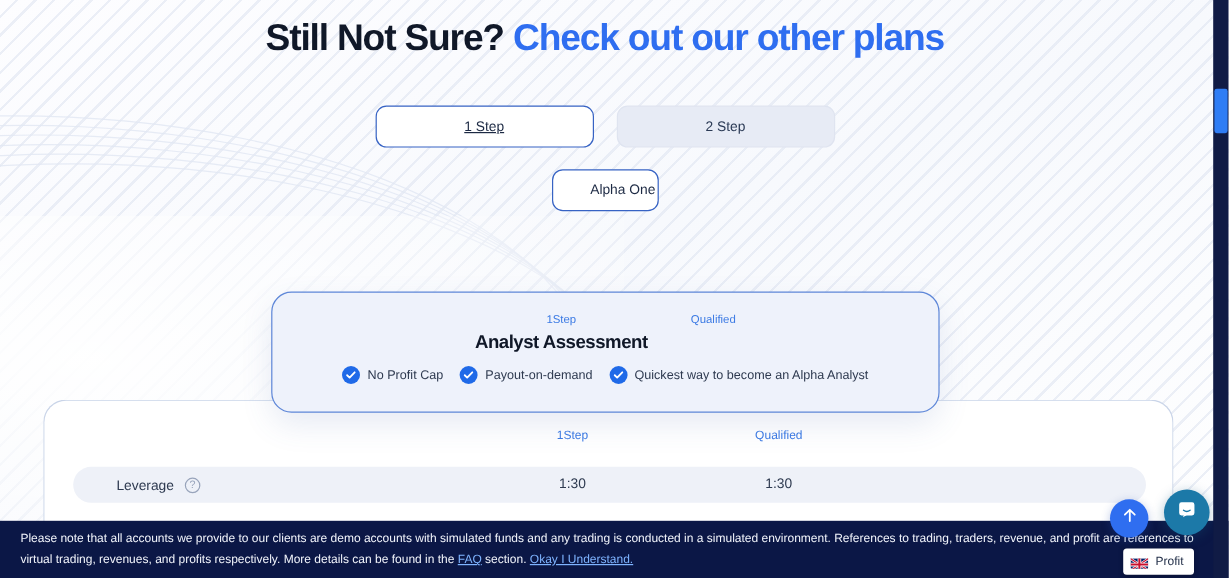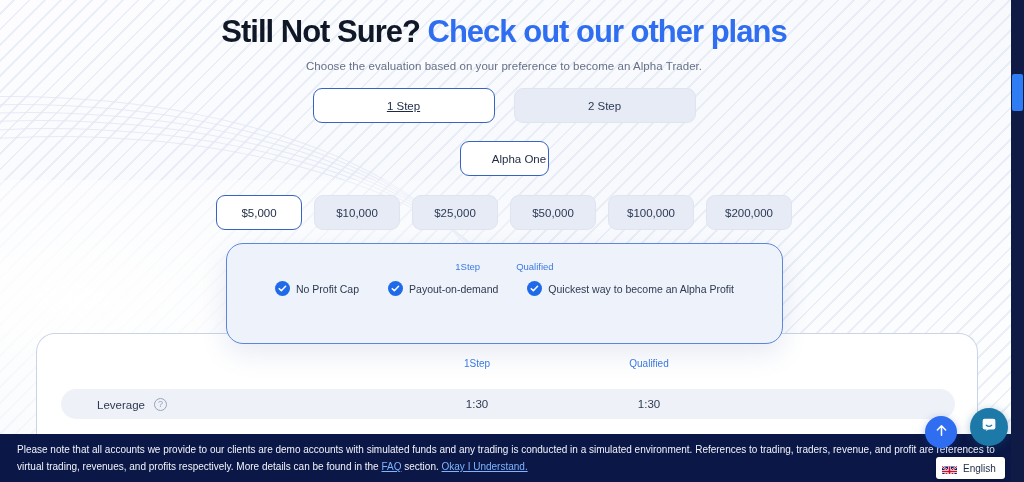--- a/index.html
+++ b/index.html
@@ -199,21 +199,21 @@
     font-weight: 700;
     color: #101828;
     letter-spacing: -0.4px;
     line-height: 22px;
     margin-top: 2px;
   }
   .hl-feats {
     display: flex;
     justify-content: center;
     align-items: center;
-    gap: 29px;
+    gap: 14px;
     margin-top: 8px;
   }
   .feat {
     display: flex;
     align-items: center;
     gap: 6px;
     font-size: 10.5px;
     color: #2e3a50;
   }
   .check {
@@ -416,58 +416,37 @@
   <div class="wave" style="left:-450px; top:120px; width:980px; height:470px;"></div>
   <div class="wave" style="left:-440px; top:128px; width:980px; height:470px;"></div>
   <div class="wave" style="left:-430px; top:136px; width:980px; height:470px;"></div>
   <div class="wash"></div>
 
   <div class="hero">
     <div class="hero-title">
       <span class="dark">Still Not Sure?</span>
       <span class="blue">Check out our other plans</span>
     </div>
-    <div class="hero-sub">Choose the evaluation based on your preference to become an Alpha Trader.</div>
   </div>
 
   <div class="steps">
     <div class="step-btn active">
       <span>1 Step</span>
     </div>
     <div class="step-btn">
       <span>2 Step</span>
     </div>
   </div>
 
   <div class="alpha-wrap">
     <div class="alpha-btn">
       <span>Alpha One</span>
     </div>
   </div>
 
-  <div class="sizes">
-    <div class="size-btn active">
-      <span>$5,000</span>
-    </div>
-    <div class="size-btn">
-      <span>$10,000</span>
-    </div>
-    <div class="size-btn">
-      <span>$25,000</span>
-    </div>
-    <div class="size-btn">
-      <span>$50,000</span>
-    </div>
-    <div class="size-btn">
-      <span>$100,000</span>
-    </div>
-    <div class="size-btn">
-      <span>$200,000</span>
-    </div>
-  </div>
 
   <div class="table-card">
     <div class="table-head">
       <div class="th-spacer"></div>
       <div class="th">1Step</div>
       <div class="th">Qualified</div>
     </div>
 
     <div class="row">
       <div class="row-label">
@@ -476,20 +455,21 @@
       </div>
       <div class="cell">1:30</div>
       <div class="cell">1:30</div>
     </div>
   </div>
 
   <div class="highlight">
     <div class="hl-head">
       <div class="hl-col">
         <div class="hl-tag">1Step</div>
+        <div class="hl-name">Analyst Assessment</div>
       </div>
       <div class="hl-col">
         <div class="hl-tag">Qualified</div>
       </div>
     </div>
     <div class="hl-feats">
       <div class="feat">
         <span class="check">
           <svg width="9" height="9" viewBox="0 0 10 10">
               <path d="M1.4 5.2 L3.7 7.4 L8.4 2.5" stroke="#ffffff" stroke-width="1.7" fill="none" stroke-linecap="round" stroke-linejoin="round"></path>
@@ -504,21 +484,21 @@
             </svg>
         </span>
         <span>Payout-on-demand</span>
       </div>
       <div class="feat">
         <span class="check">
           <svg width="9" height="9" viewBox="0 0 10 10">
               <path d="M1.4 5.2 L3.7 7.4 L8.4 2.5" stroke="#ffffff" stroke-width="1.7" fill="none" stroke-linecap="round" stroke-linejoin="round"></path>
             </svg>
         </span>
-        <span>Quickest way to become an Alpha Profit</span>
+        <span>Quickest way to become an Alpha Analyst</span>
       </div>
     </div>
   </div>
 
   <div class="scroll-top">
     <span>
       <svg width="15" height="15" viewBox="0 0 16 16">
         <path d="M8 13 L8 3.4 M8 3 L3.6 7.4 M8 3 L12.4 7.4" stroke="#ffffff" stroke-width="1.6" fill="none" stroke-linecap="round" stroke-linejoin="round"></path>
       </svg>
     </span>
@@ -543,20 +523,20 @@
   <div class="lang-pill">
     <span class="flag">
       <svg width="15" height="11" viewBox="0 0 30 20">
         <rect width="30" height="20" fill="#012169"></rect>
         <path d="M0,0 L30,20 M30,0 L0,20" stroke="#ffffff" stroke-width="4"></path>
         <path d="M0,0 L30,20 M30,0 L0,20" stroke="#C8102E" stroke-width="2"></path>
         <path d="M15,0 L15,20 M0,10 L30,10" stroke="#ffffff" stroke-width="6"></path>
         <path d="M15,0 L15,20 M0,10 L30,10" stroke="#C8102E" stroke-width="3.4"></path>
       </svg>
     </span>
-    <span class="lang-label">English</span>
+    <span class="lang-label">Profit</span>
   </div>
 
   <div class="scrollbar-track">
     <div class="scrollbar-thumb"></div>
   </div>
 
 </div>
 
 </body></html>

